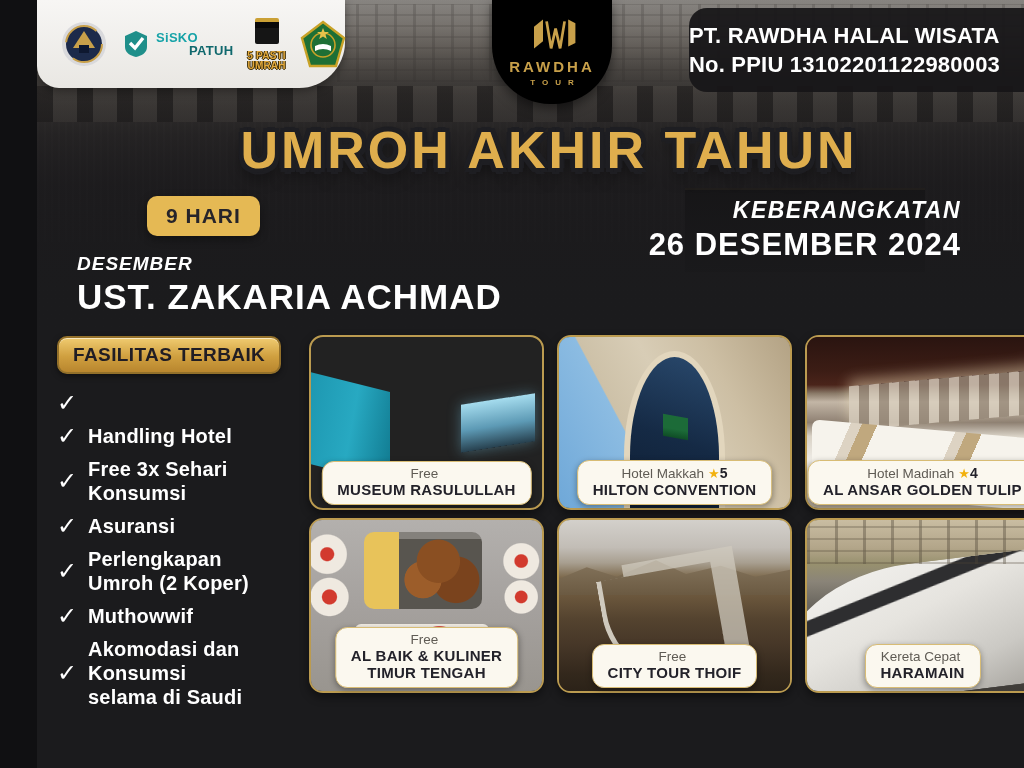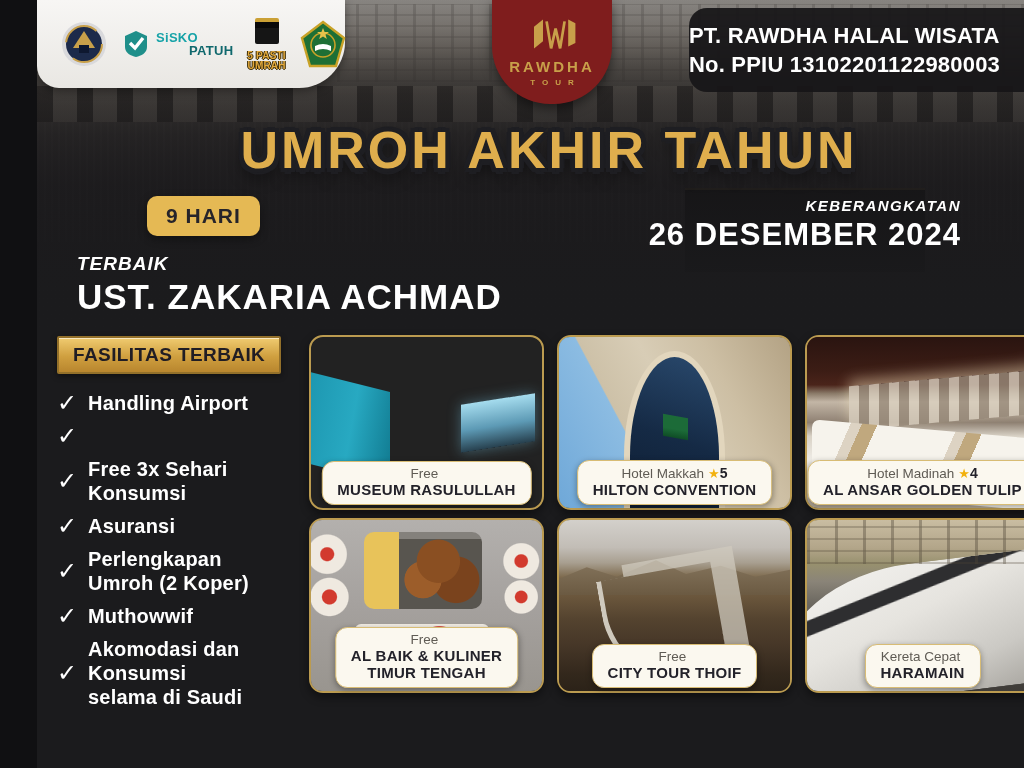--- a/index.html
+++ b/index.html
@@ -31,47 +31,47 @@
   .plogo{flex:none;display:flex;align-items:center;gap:5px;}
   .sisko-txt{display:flex;flex-direction:column;line-height:13px;font-weight:bold;font-size:13px;letter-spacing:.3px;}
   .sisko-1{color:#17a3a8;} .sisko-2{color:#10686d;padding-left:33px;}
   .pasti{display:flex;flex-direction:column;align-items:center;line-height:10px;}
   .pasti-cube{width:24px;height:22px;background:#151515;border-radius:2px;
     box-shadow:inset 0 6px 0 rgba(0,0,0,.6);border-top:4px solid #caa035;}
   .pasti-txt{font-size:10px;font-weight:bold;color:#e3a93c;letter-spacing:.2px;
     text-shadow:0 1px 0 #3a2c08,1px 0 0 #3a2c08,-1px 0 0 #3a2c08;text-align:center;margin-top:2px;}
   
   .brand-badge{position:absolute;left:455px;top:0;width:120px;height:104px;z-index:4;
-    background:#7f1d1d;border-radius:0 0 58px 58px;display:flex;flex-direction:column;
+    background:#000000;border-radius:0 0 58px 58px;display:flex;flex-direction:column;
     align-items:center;justify-content:flex-start;padding-top:14px;box-sizing:border-box;
     box-shadow:0 4px 12px rgba(0,0,0,.5);}
   .brand-name{color:#c8a04a;font-size:15px;font-weight:bold;letter-spacing:3px;margin-top:4px;}
   .brand-sub{color:#c8a04a;font-size:8px;font-weight:bold;letter-spacing:7px;margin-top:3px;text-indent:7px;}
   
   .company-box{position:absolute;left:652px;top:8px;width:364px;height:84px;z-index:3;
     background:rgba(23,22,24,.93);border-radius:18px;display:flex;flex-direction:column;
     align-items:flex-start;justify-content:center;gap:3px;}
   .company-line{color:#fff;font-size:22px;font-weight:bold;letter-spacing:.2px;white-space:nowrap;}
   
   .title{position:absolute;left:0;right:0;top:124px;z-index:2;text-align:center;
     font-size:52px;line-height:1;font-weight:bold;letter-spacing:3px;color:#dfae4d;white-space:nowrap;
     text-shadow:-4px -4px 0 #1e1e22,4px -4px 0 #1e1e22,-4px 4px 0 #1e1e22,4px 4px 0 #1e1e22,
       -5px 0 0 #1e1e22,5px 0 0 #1e1e22,0 -5px 0 #1e1e22,0 6px 0 #1e1e22,0 10px 14px rgba(0,0,0,.55);}
   .badge-9hari{position:absolute;left:110px;top:196px;z-index:2;background:#e5b954;color:#26242a;
     font-size:21px;font-weight:bold;letter-spacing:1px;padding:8px 19px;border-radius:10px;
     box-shadow:0 3px 8px rgba(0,0,0,.4);}
   .departure{position:absolute;right:100px;top:197px;z-index:2;text-align:right;color:#fff;}
-  .dep-label{font-size:15px;font-weight:bold;font-style:italic;letter-spacing:1.5px;}
+  .dep-label{font-size:23px;font-weight:bold;font-style:italic;letter-spacing:1.5px;}
   .dep-date{font-size:31px;font-weight:bold;letter-spacing:1px;margin-top:3px;white-space:nowrap;}
   .leader{position:absolute;left:40px;top:253px;z-index:2;color:#fff;}
   .with-label{font-size:19px;font-weight:bold;font-style:italic;letter-spacing:1px;}
   .leader-name{font-size:35px;font-weight:bold;letter-spacing:1px;margin-top:2px;white-space:nowrap;}
   
   .facilities{position:absolute;left:20px;top:336px;width:246px;z-index:2;}
-  .fac-heading{display:inline-block;padding:6px 14px;border-radius:2px;
+  .fac-heading{display:inline-block;padding:6px 14px;border-radius:10px;
     background:linear-gradient(180deg,#f0cb70,#cf9f3f 55%,#b8862e);
     border:2px solid #93702a;box-shadow:inset 0 1px 0 rgba(255,255,255,.55),0 2px 6px rgba(0,0,0,.45);
     color:#201d24;font-size:19px;font-weight:bold;letter-spacing:.4px;white-space:nowrap;}
   .fac-list{margin-top:17px;display:flex;flex-direction:column;gap:9px;}
   .fac-item{display:flex;align-items:center;gap:11px;color:#fff;}
   .check{font-size:24px;line-height:24px;width:20px;flex:none;font-weight:normal;}
   .fac-text{font-size:20px;font-weight:bold;line-height:24px;letter-spacing:.2px;white-space:pre-line;}
   
   .card{position:absolute;width:235px;height:175px;border-radius:14px;border:2px solid #bb9b50;
     box-sizing:border-box;background:#222;z-index:2;box-shadow:0 4px 10px rgba(0,0,0,.45);}
@@ -213,33 +213,33 @@
     <span class="company-line">No. PPIU 13102201122980003</span>
   </div>
 
   <div class="title">UMROH AKHIR TAHUN</div>
   <div class="badge-9hari">9 HARI</div>
   <div class="departure">
     <div class="dep-label">KEBERANGKATAN</div>
     <div class="dep-date">26 DESEMBER 2024</div>
   </div>
   <div class="leader">
-    <div class="with-label">TERBAIK</div>
+    <div class="with-label">DESEMBER</div>
     <div class="leader-name">UST. ZAKARIA ACHMAD</div>
   </div>
 
   <div class="facilities">
     <div class="fac-heading">FASILITAS TERBAIK</div>
     <div class="fac-list">
       <div class="fac-item">
           <span class="check">✓</span>
-          <span class="fac-text">Handling Airport</span>
-        </div>
-      <div class="fac-item">
-          <span class="check">✓</span>
+        </div>
+      <div class="fac-item">
+          <span class="check">✓</span>
+          <span class="fac-text">Handling Hotel</span>
         </div>
       <div class="fac-item">
           <span class="check">✓</span>
           <span class="fac-text">Free 3x Sehari
 Konsumsi</span>
         </div>
       <div class="fac-item">
           <span class="check">✓</span>
           <span class="fac-text">Asuransi</span>
         </div>

